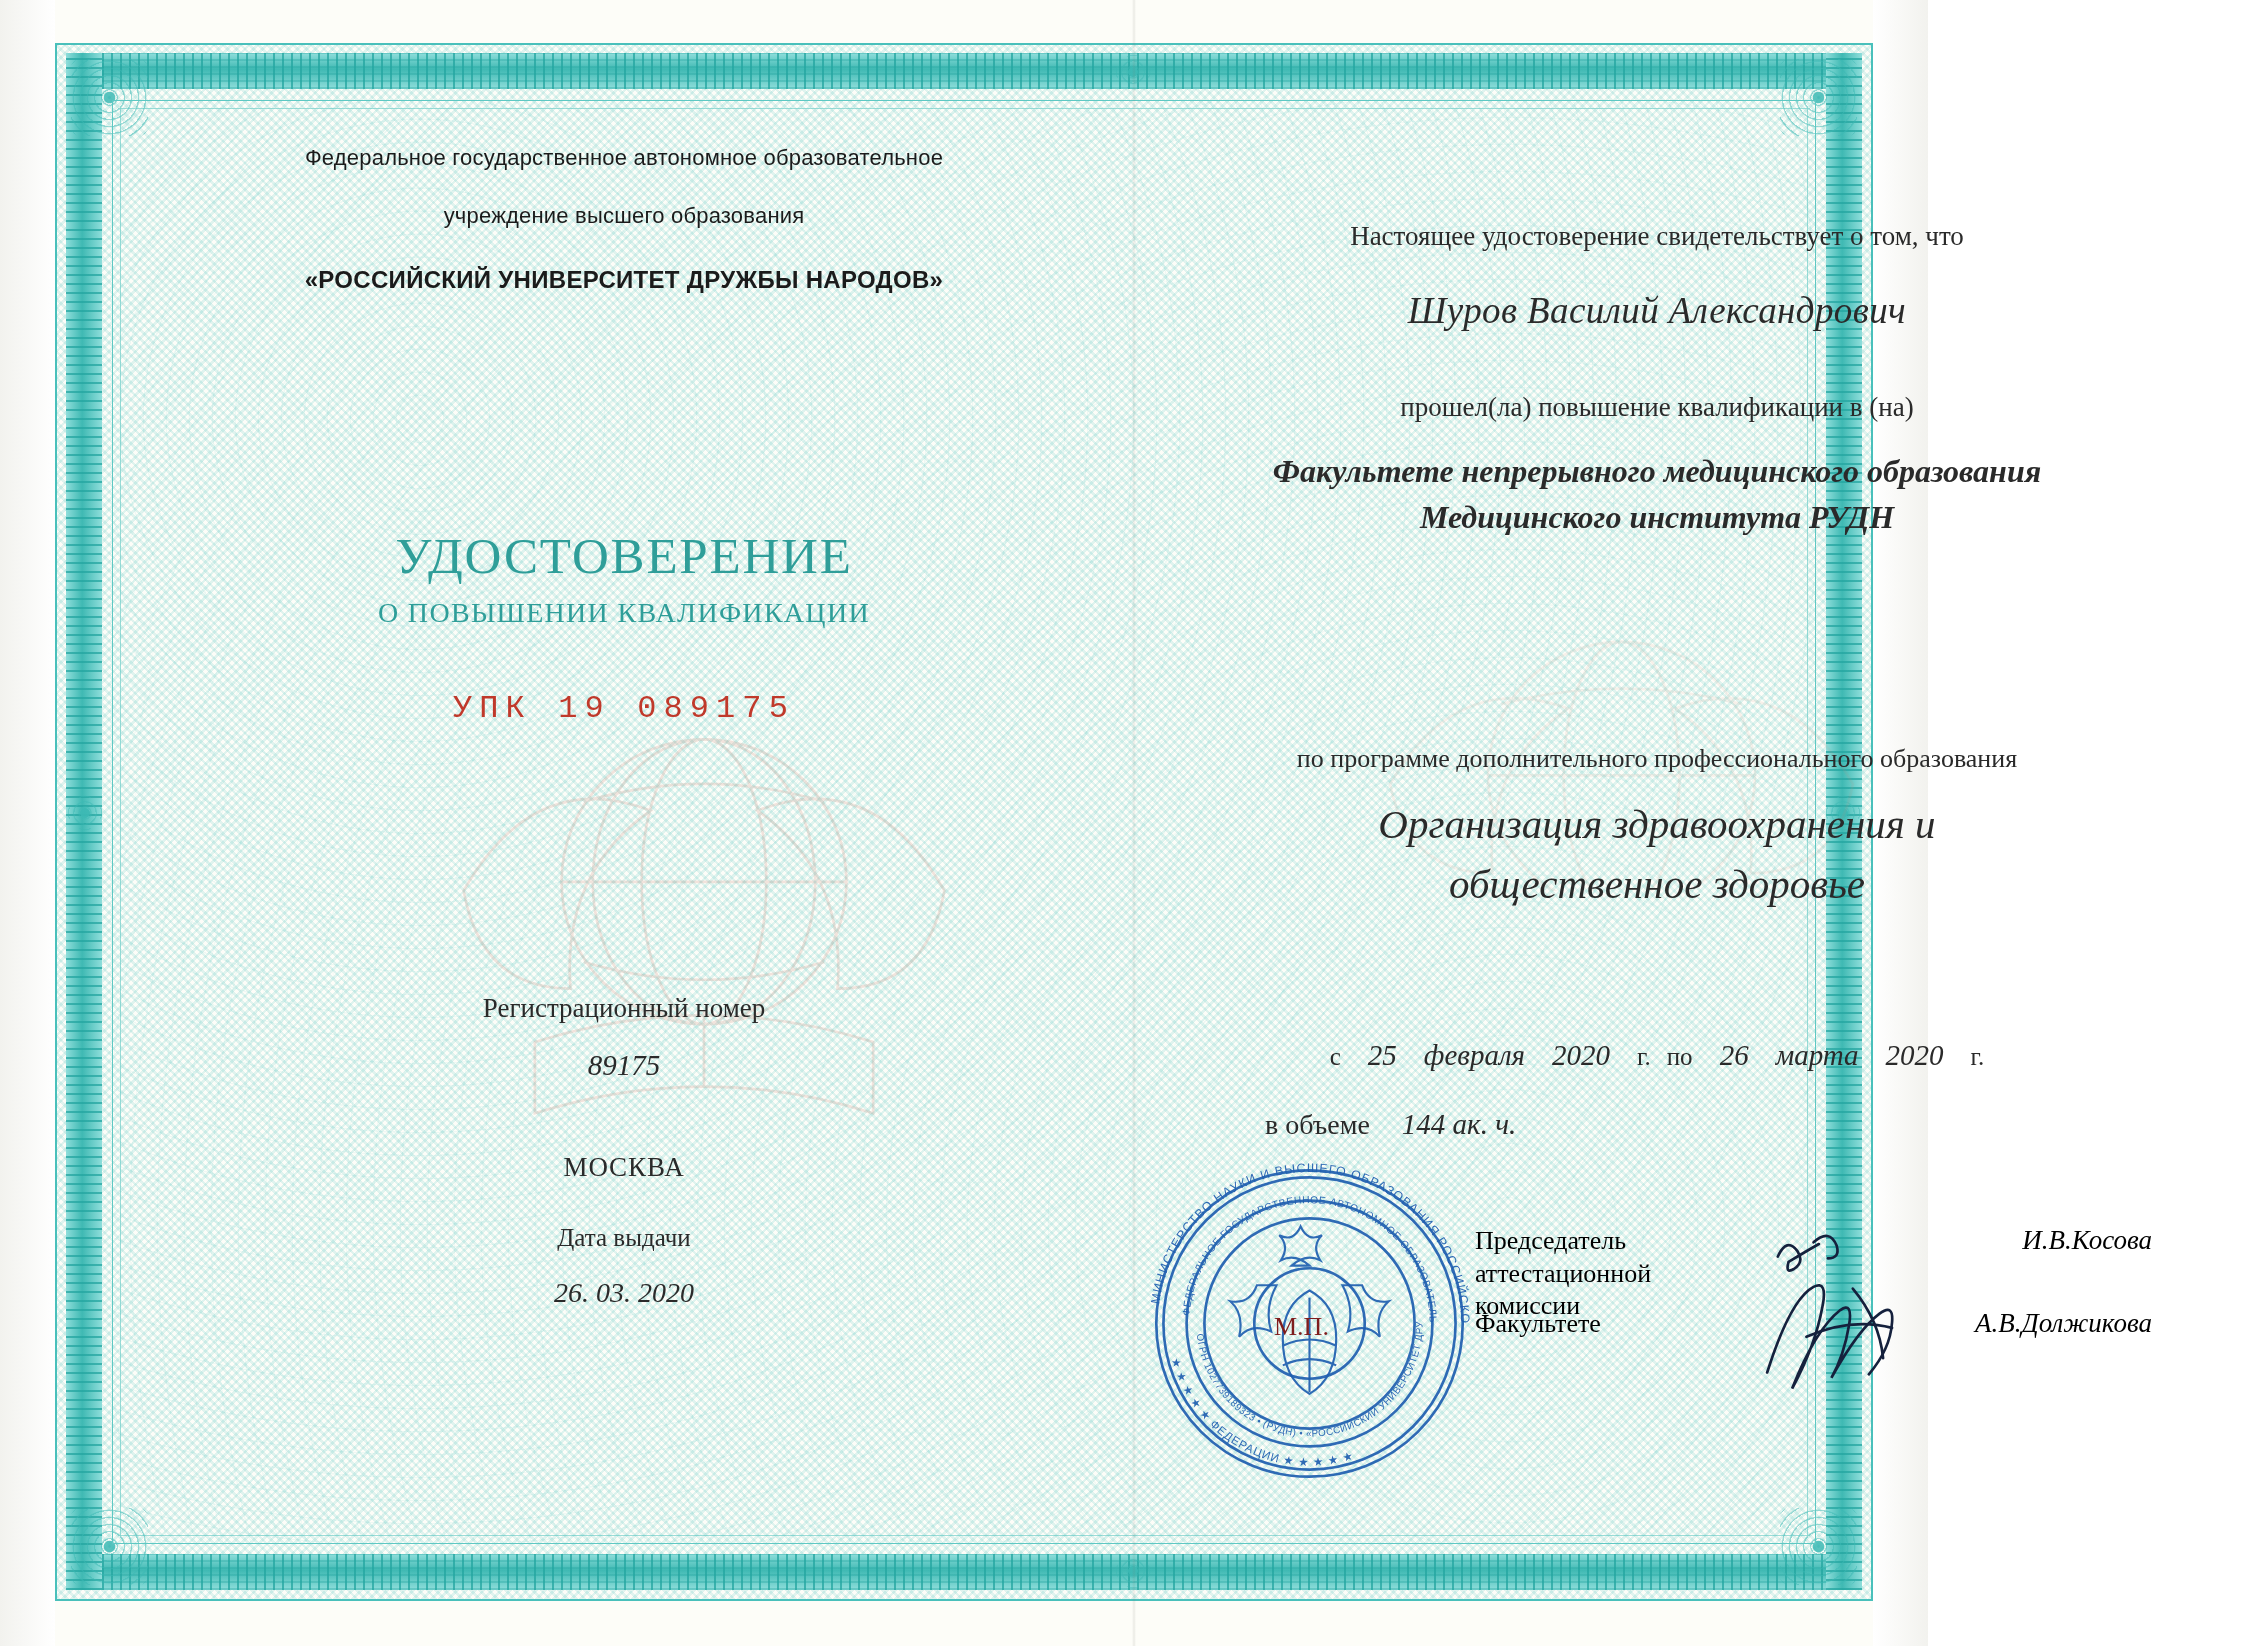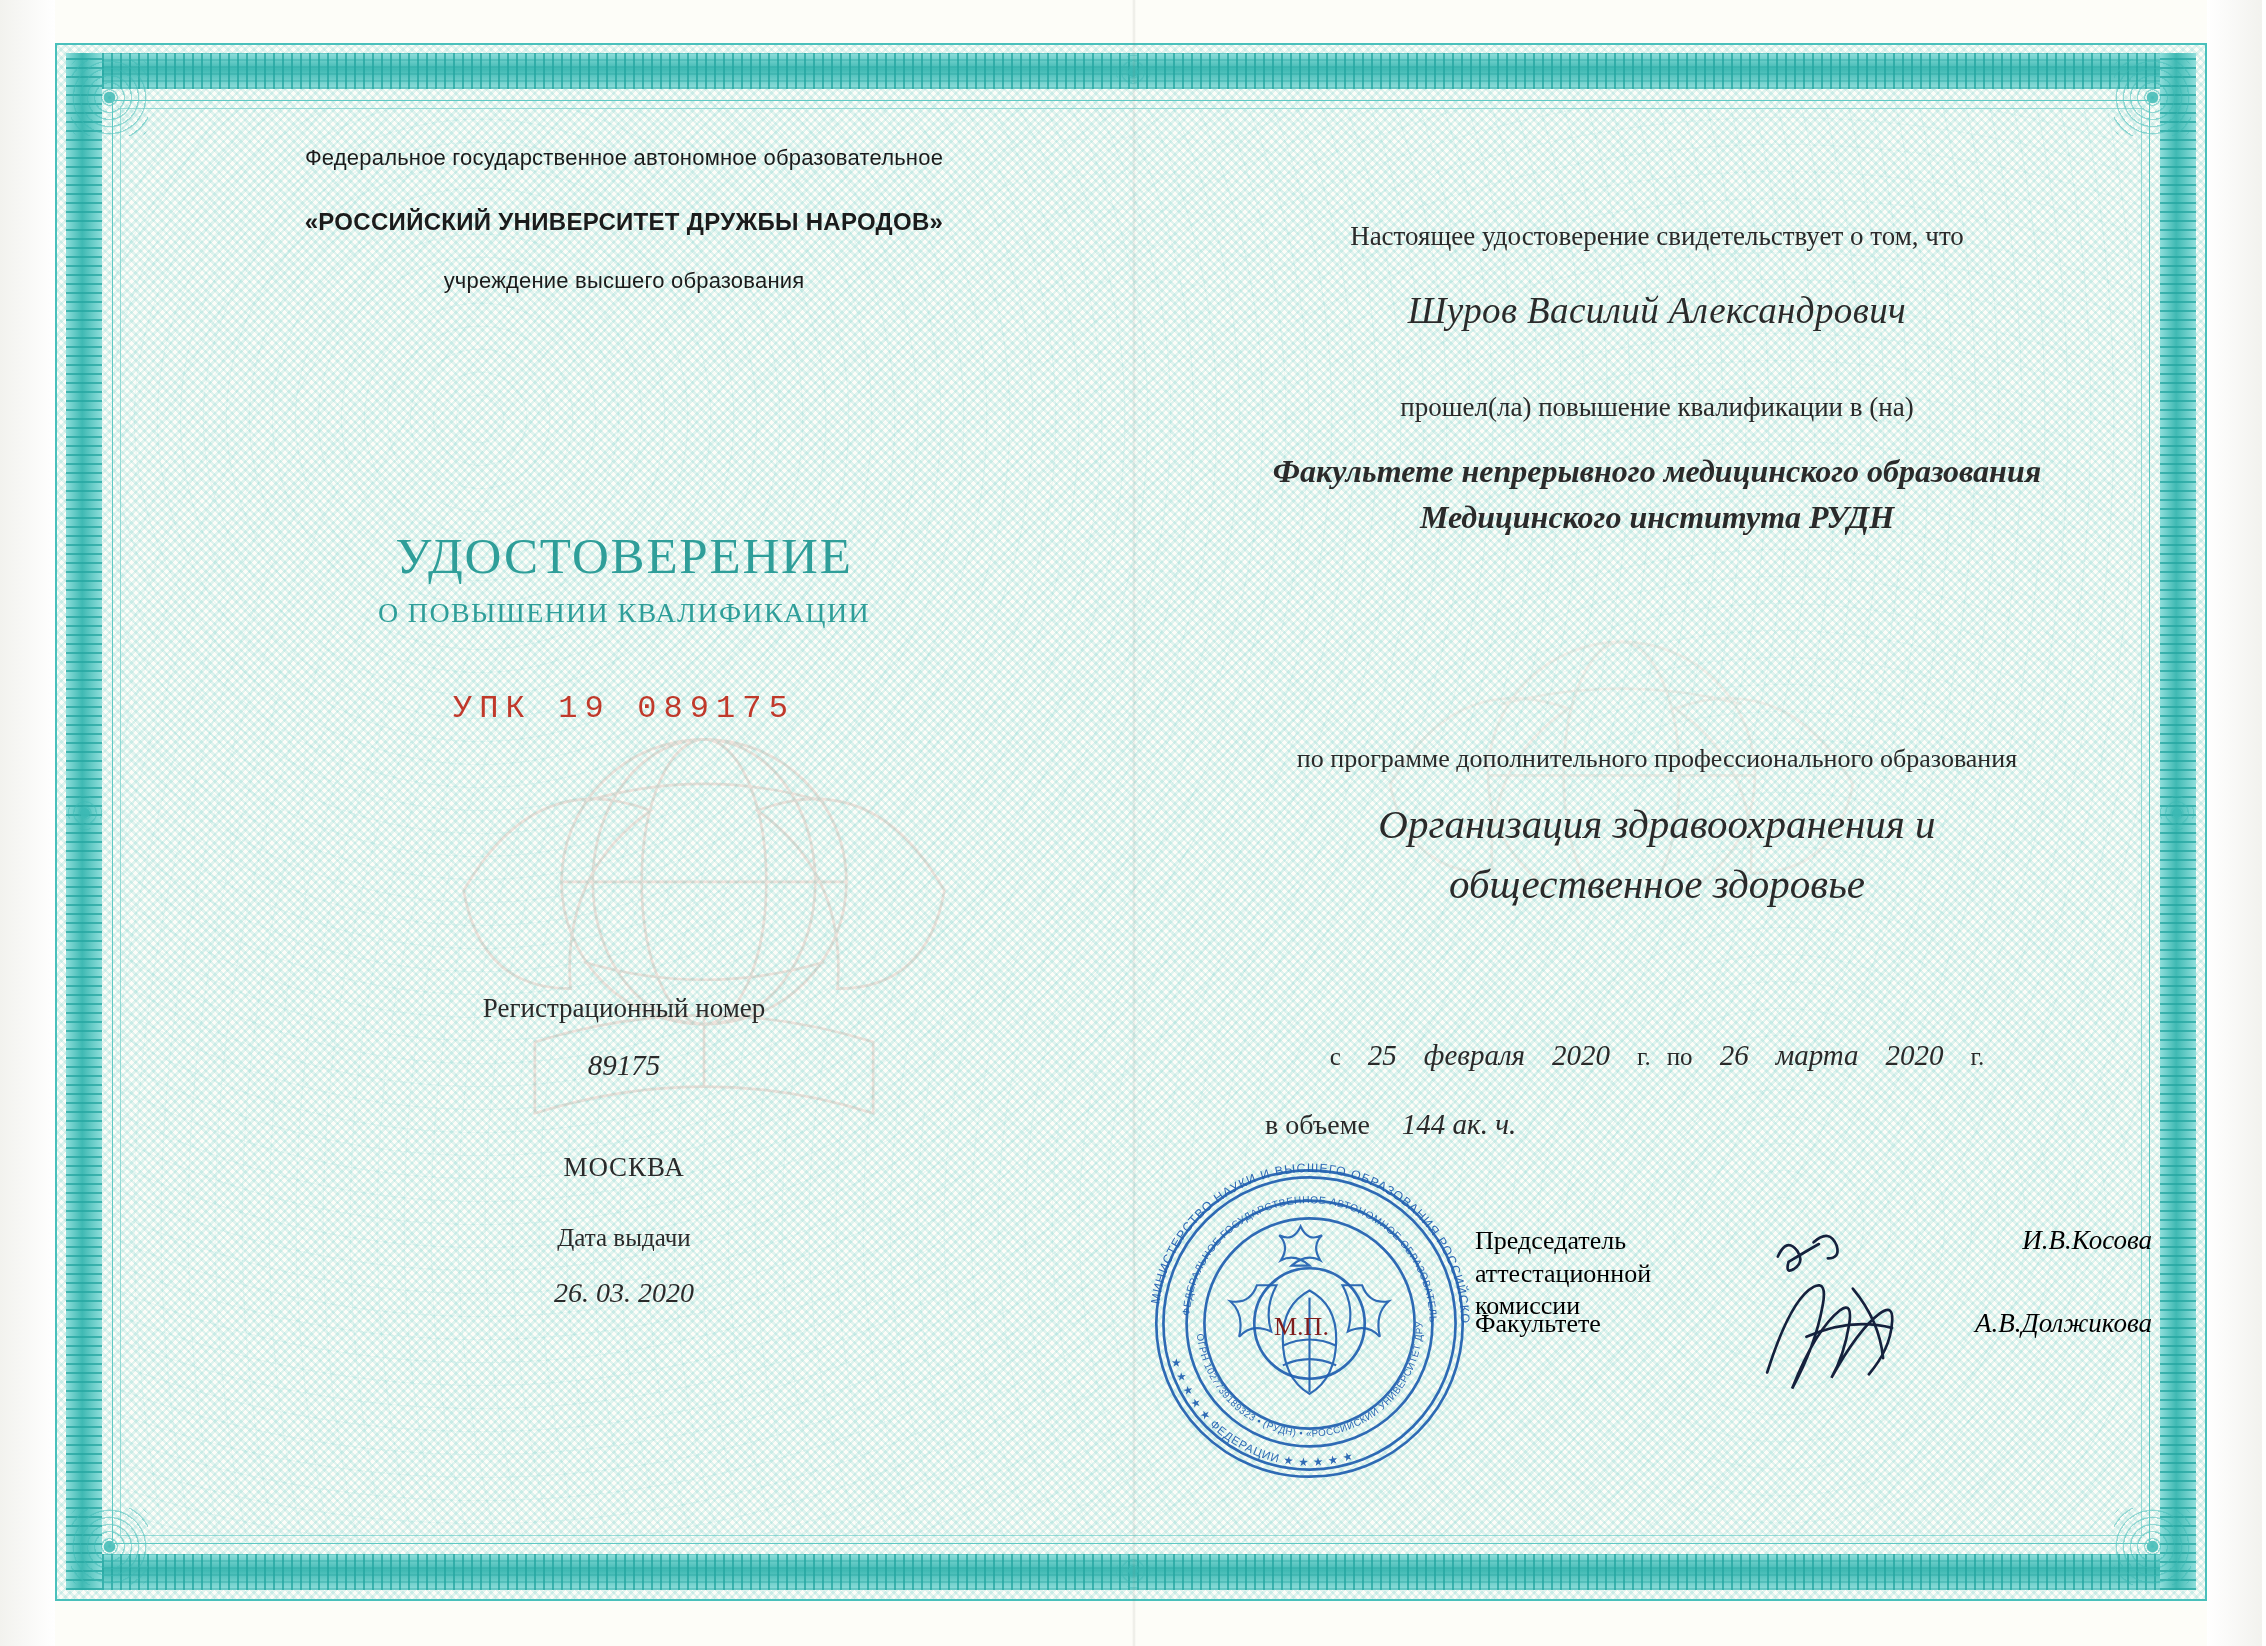--- a/index.html
+++ b/index.html
@@ -9,21 +9,21 @@
   }
   body {
     width: 2266px;
     height: 1647px;
     font-family: "Liberation Serif", serif;
     overflow: hidden;
   }
 
   .certificate {
     position: relative;
-    width: 2262px;
+    width: 1928px;
     height: 1647px;
     background: #fdfdf8;
   }
 
   
   .border-outer {
     position: absolute;
     left: 55px;
     top: 43px;
     right: 55px;
@@ -396,22 +396,22 @@
       <ellipse cx="280" cy="170" rx="65" ry="150"></ellipse>
       <line x1="130" y1="170" x2="430" y2="170"></line>
       <path d="M145 90 Q280 55 415 90"></path>
       <path d="M20 180 Q95 50 220 95 Q125 160 135 280 Q40 280 20 180 Z"></path>
       <path d="M540 180 Q465 50 340 95 Q435 160 425 280 Q520 280 540 180 Z"></path>
     </g>
   </svg>
 
   <div class="left-page">
     <div class="org-line org-1">Федеральное государственное автономное образовательное</div>
+    <div class="org-line org-2">учреждение высшего образования</div>
     <div class="org-line org-3">«РОССИЙСКИЙ УНИВЕРСИТЕТ ДРУЖБЫ НАРОДОВ»</div>
-    <div class="org-line org-2">учреждение высшего образования</div>
 
     <div class="title">УДОСТОВЕРЕНИЕ</div>
     <div class="subtitle">О ПОВЫШЕНИИ КВАЛИФИКАЦИИ</div>
     <div class="serial">УПК 19 089175</div>
 
     <div class="reg-label">Регистрационный номер</div>
     <div class="reg-number">89175</div>
 
     <div class="city">МОСКВА</div>
     <div class="date-label">Дата выдачи</div>

